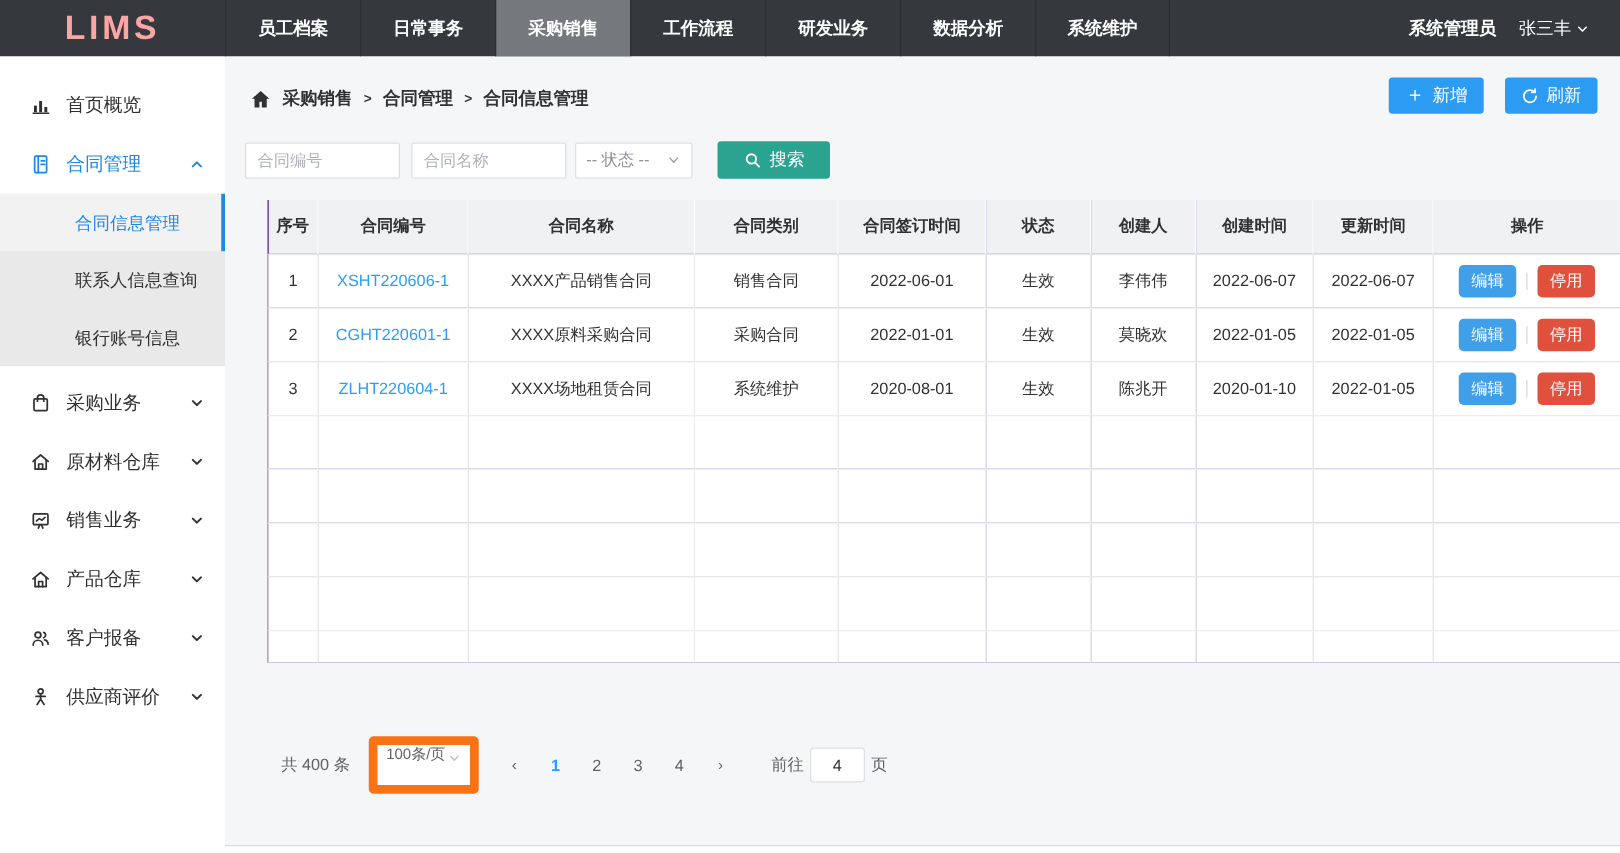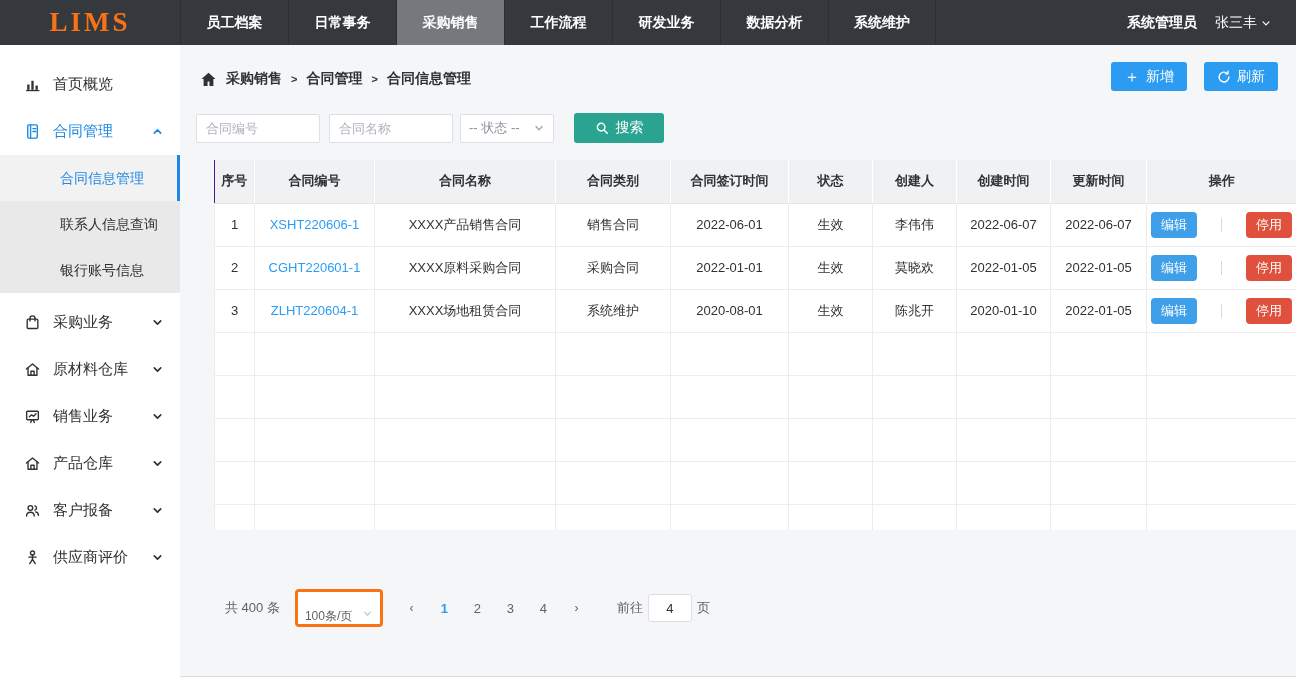--- a/index.html
+++ b/index.html
@@ -1,21 +1,21 @@
 <!DOCTYPE html>
 <html><head>
 <meta charset="utf-8">
 <style>
   * { margin:0; padding:0; box-sizing:border-box; }
   html,body { width:1296px; height:682px; overflow:hidden; }
   body { font-family:"Liberation Sans","DejaVu Sans",sans-serif; background:#fff; position:relative; color:#303133; }
 
   
   .topbar { position:absolute; top:0; left:0; width:1296px; height:45px; background:#35393e; display:flex; align-items:stretch; z-index:5; }
-  .logo { width:180px; display:flex; align-items:center; justify-content:center; color:#f97316; font-size:27px; font-weight:bold; letter-spacing:3px; font-family:Liberation Serif, serif; }
+  .logo { width:180px; display:flex; align-items:center; justify-content:center; color:#fca5a5; font-size:27px; font-weight:bold; letter-spacing:3px; font-family:Liberation Sans, sans-serif; }
   .top-tabs { display:flex; }
   .top-tab { width:108px; display:flex; align-items:center; justify-content:center; color:#fff; font-size:14px; font-weight:bold; border-left:1px solid #2b2e32; cursor:pointer; }
   .top-tab:last-child { border-right:1px solid #2b2e32; }
   .top-tab.active { background:#75797e; }
   .topbar-right { margin-left:auto; display:flex; align-items:center; padding-right:24px; color:#fff; }
   .user-role { font-weight:bold; font-size:14px; margin-right:18px; }
   .user-name { font-size:14px; display:flex; align-items:center; gap:3px; cursor:pointer; }
 
   
   .sidebar { position:absolute; top:45px; left:0; width:180px; height:624px; background:#fff; padding-top:16px; z-index:4; }
@@ -46,30 +46,30 @@
   .btn-search { margin-left:20px; width:90px; height:30px; background:#2aa391; color:#fff; border:none; border-radius:3px; font-size:14px; display:flex; align-items:center; justify-content:center; gap:7px; cursor:pointer; font-family:inherit; }
 
   
   .table-wrap { position:absolute; top:115px; left:34px; width:1082px; height:370px; overflow:hidden; background:#4c1d95; }
   table { width:1082px; border-collapse:collapse; table-layout:fixed; }
   th { height:43px; background:#f0f1f2; font-size:13px; font-weight:bold; color:#303133; border-right:1px solid #fff; border-bottom:1px solid #e6e6e6; }
   th:last-child { border-right:none; }
   td { height:43px; border-right:1px solid #ececec; border-bottom:1px solid #ececec; text-align:center; font-size:13px; color:#303133; background:#fff; }
   td:first-child { border-left:1px solid #ececec; }
   .link { color:#2b9df4; cursor:pointer; }
-  .op-cell { display:flex; align-items:center; justify-content:center; gap:24px; }
+  .op-cell { display:flex; align-items:center; justify-content:center; gap:8px; }
   .btn-edit, .btn-stop { border:none; color:#fff; font-size:13px; padding:4px 10px; border-radius:4px; cursor:pointer; font-family:inherit; }
   .btn-edit { background:#3f9fe8; }
   .btn-stop { background:#e0513d; }
   .op-divider { width:1px; height:14px; background:#d8d8d8; }
 
   
   .pagination { position:absolute; top:544px; left:45px; display:flex; align-items:center; font-size:13px; color:#606266; }
   .pg-total { margin-right:15px; }
-  .pg-size { width:88px; height:26px; border:3px solid #f97316; border-radius:4px; background:#fff; display:flex; align-items:flex-start; justify-content:space-between; padding:16px 7px; font-size:12px; color:#606266; cursor:pointer; }
+  .pg-size { width:88px; height:26px; border:7px solid #f97316; border-radius:4px; background:#fff; display:flex; align-items:flex-end; justify-content:space-between; padding:16px 7px; font-size:12px; color:#606266; cursor:pointer; }
   .pg-list { display:flex; align-items:center; margin-left:12px; }
   .pg-item { min-width:21px; text-align:center; margin:0 6px; cursor:pointer; color:#606266; }
   .pg-item.active { color:#2b9df4; font-weight:bold; }
   .pg-arrow { font-size:12px; }
   .pg-goto { margin-left:24px; display:flex; align-items:center; gap:5px; }
   .pg-input { width:44px; height:28px; border:1px solid #dcdfe6; border-radius:3px; text-align:center; font-size:13px; color:#303133; outline:none; font-family:inherit; }
 
   svg { display:block; }
 </style>
 </head>

